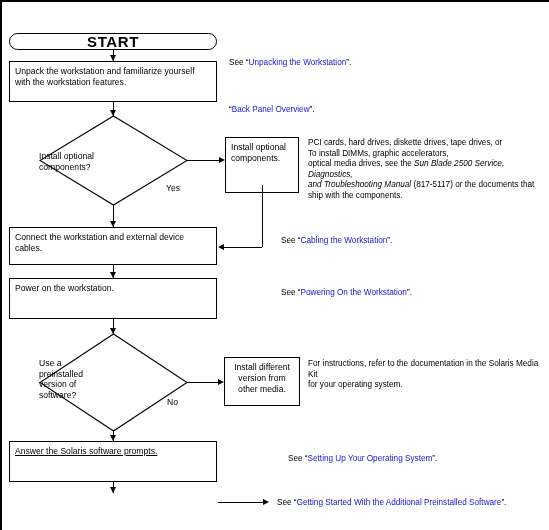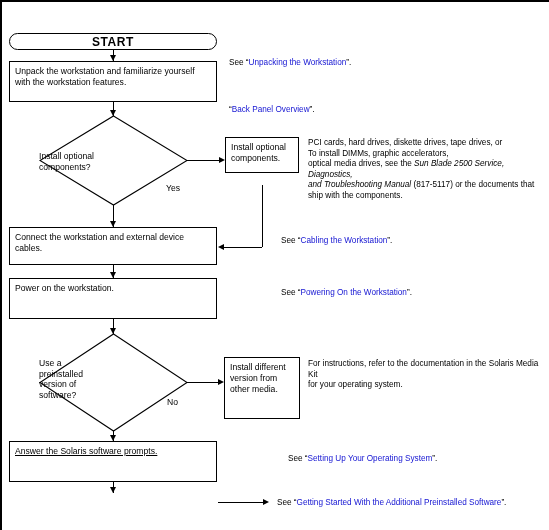--- a/index.html
+++ b/index.html
@@ -4,21 +4,21 @@
 <style>
   html,body{margin:0;padding:0;background:#ffffff;}
   body{font-family:"Liberation Sans",sans-serif;}
   #page{position:relative;width:549px;height:530px;background:#fff;overflow:hidden;}
   #frame-top{position:absolute;left:0;top:0;width:549px;height:2px;background:#000;}
   #frame-left{position:absolute;left:0;top:0;width:2px;height:530px;background:#000;}
 
   .node{position:absolute;box-sizing:border-box;border:1px solid #000;background:#fff;}
   .proc{padding:4px 5px;font-size:8.6px;line-height:11px;color:#000;}
   .term{border-radius:40px/40px;display:flex;align-items:center;justify-content:center;
-         font-size:12px;font-weight:bold;letter-spacing:.6px;color:#000;}
+         font-size:15px;font-weight:bold;letter-spacing:.6px;color:#000;}
   .diamond{position:absolute;}
   .diamond svg{display:block;}
   .dlabel{position:absolute;text-align:left;font-size:8.6px;line-height:10.5px;color:#000;}
   .ann{position:absolute;font-size:8.2px;line-height:11.5px;color:#000;white-space:nowrap;}
   .lk{color:#1414d2;}
   .it{font-style:italic;}
   .ann-wrap{position:absolute;font-size:8.2px;line-height:10.6px;color:#000;}
   .edgelbl{position:absolute;font-size:8.6px;color:#000;margin-top:40px;}
   .ln{position:absolute;background:#000;}
   .lnv{width:1px;}
@@ -64,21 +64,21 @@
   </div>
   <div class="dlabel" style="left:39px;top:151px;width:149px;">
     <div>Install optional</div>
     <div>components?</div>
   </div>
 
   <div class="edgelbl" style="left:166px;top:143px;">Yes</div>
   <div class="ln lnh" style="left:187px;top:160px;width:35px;"></div>
   <div class="arr arr-r" style="left:219px;top:156.5px;"></div>
 
-  <div class="node proc" style="left:225px;top:137px;width:74px;height:36px;">
+  <div class="node proc" style="left:225px;top:137px;width:74px;height:56px;">
     <span>Install optional components.</span>
   </div>
 
   <div class="ann-wrap" style="left:308px;top:138px;width:240px;">
     <div>PCI cards, hard drives, diskette drives, tape drives, or</div>
     <div>To install DIMMs, graphic accelerators,</div>
     <div><span>optical media drives, see the </span><span class="it">Sun Blade 2500 Service, Diagnostics,</span></div>
     <div><span class="it">and Troubleshooting Manual</span><span> (817-5117) or the documents that</span></div>
     <div>ship with the components.</div>
   </div>
@@ -122,21 +122,21 @@
     <div>Use a</div>
     <div>preinstalled</div>
     <div>version of</div>
     <div>software?</div>
   </div>
 
   <div class="edgelbl" style="left:167px;top:357px;">No</div>
   <div class="ln lnh" style="left:187px;top:382px;width:33px;"></div>
   <div class="arr arr-r" style="left:218px;top:378.5px;"></div>
 
-  <div class="node proc" style="left:224px;top:357px;width:76px;height:62px;">
+  <div class="node proc" style="left:224px;top:357px;width:76px;height:49px;text-align:center;">
     <span>Install different version from other media.</span>
   </div>
 
   <div class="ann-wrap" style="left:308px;top:359px;width:240px;">
     <div>For instructions, refer to the documentation in the Solaris Media Kit</div>
     <div>for your operating system.</div>
   </div>
 
   <div class="edgelbl" style="left:121px;top:419px;">Yes</div>
   <div class="ln lnv" style="left:113px;top:431px;height:10px;"></div>

